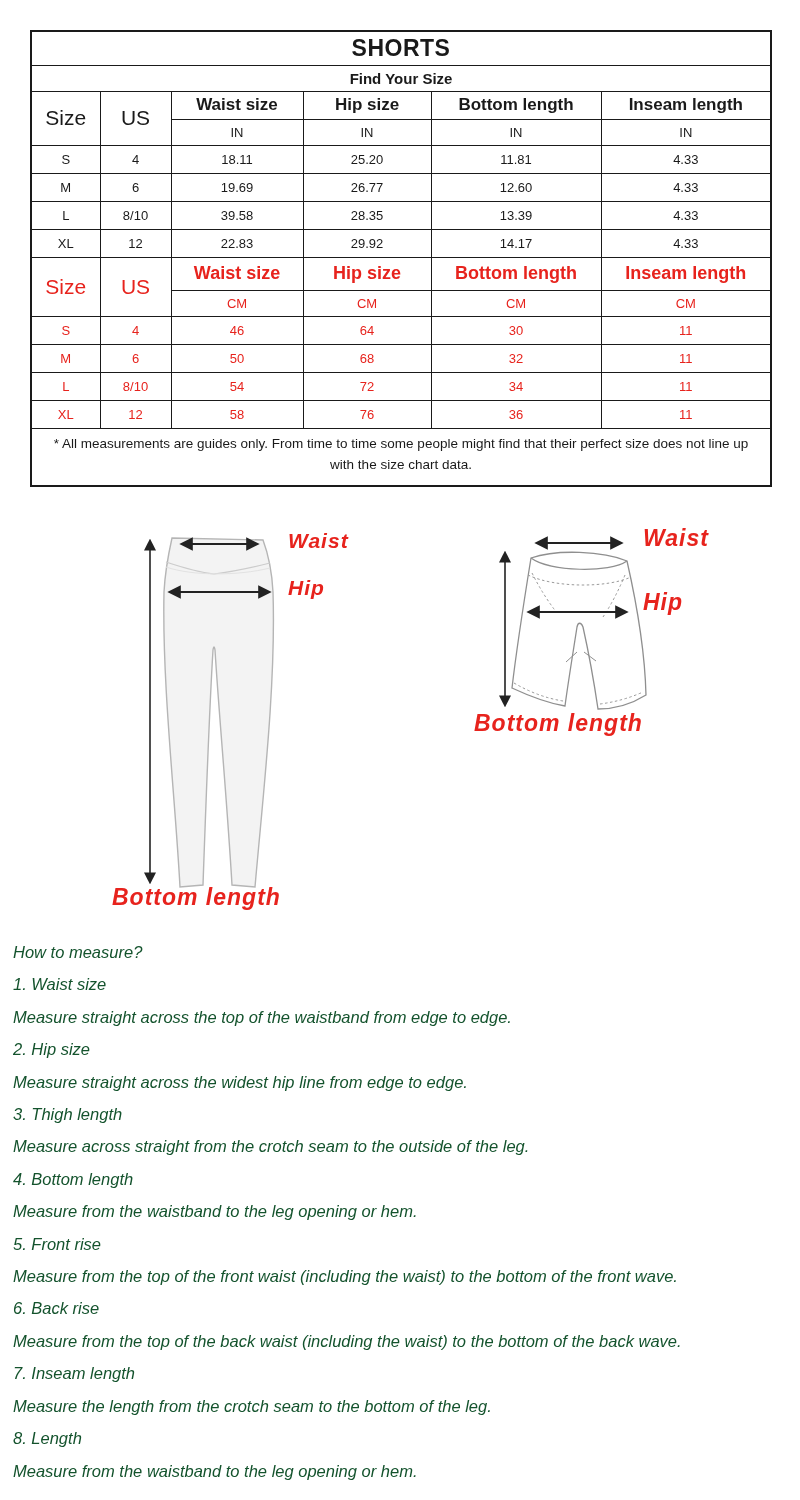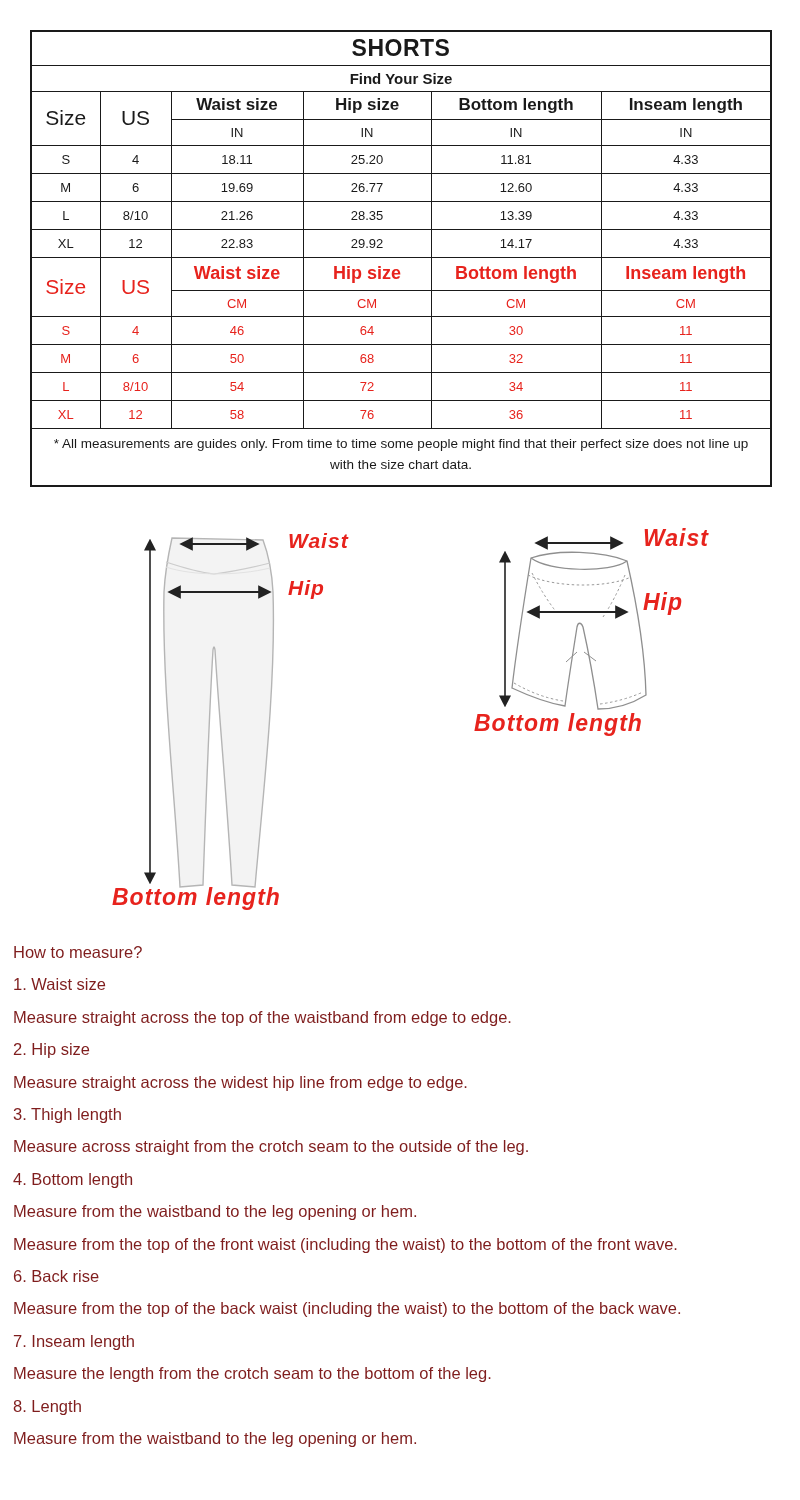--- a/index.html
+++ b/index.html
@@ -37,21 +37,21 @@
     position:absolute; color:#e7231d; font-style:italic; font-weight:bold;
     font-family:Liberation Sans, sans-serif; letter-spacing:1px;
     white-space:nowrap;
   }
   .lab-sm { font-size:21px; }
   .lab-lg { font-size:23px; }
 
   
   .howto {
     position:absolute; left:13px; top:936px; width:780px;
-    font-size:16.5px; line-height:32.4px; color:#7f1d1d;
+    font-size:16.5px; line-height:32.4px; color:#14532d;font-style:italic;
   }
 </style>
 </head>
 <body>
 
 <div class="sheet">
 
   <table class="size-table">
     <colgroup>
       <col style="width:69px">
@@ -96,21 +96,21 @@
           <td class="val in">M</td>
           <td class="val in">6</td>
           <td class="val in">19.69</td>
           <td class="val in">26.77</td>
           <td class="val in">12.60</td>
           <td class="val in">4.33</td>
         </tr>
         <tr class="data-row in">
           <td class="val in">L</td>
           <td class="val in">8/10</td>
-          <td class="val in">21.26</td>
+          <td class="val in">39.58</td>
           <td class="val in">28.35</td>
           <td class="val in">13.39</td>
           <td class="val in">4.33</td>
         </tr>
         <tr class="data-row in">
           <td class="val in">XL</td>
           <td class="val in">12</td>
           <td class="val in">22.83</td>
           <td class="val in">29.92</td>
           <td class="val in">14.17</td>
@@ -222,20 +222,21 @@
   <div class="howto">
       <div>How to measure?</div>
       <div>1. Waist size</div>
       <div>Measure straight across the top of the waistband from edge to edge.</div>
       <div>2. Hip size</div>
       <div>Measure straight across the widest hip line from edge to edge.</div>
       <div>3. Thigh length</div>
       <div>Measure across straight from the crotch seam to the outside of the leg.</div>
       <div>4. Bottom length</div>
       <div>Measure from the waistband to the leg opening or hem.</div>
+      <div>5. Front rise</div>
       <div>Measure from the top of the front waist (including the waist) to the bottom of the front wave.</div>
       <div>6. Back rise</div>
       <div>Measure from the top of the back waist (including the waist) to the bottom of the back wave.</div>
       <div>7. Inseam length</div>
       <div>Measure the length from the crotch seam to the bottom of the leg.</div>
       <div>8. Length</div>
       <div>Measure from the waistband to the leg opening or hem.</div>
     </div>
 
 </div>

